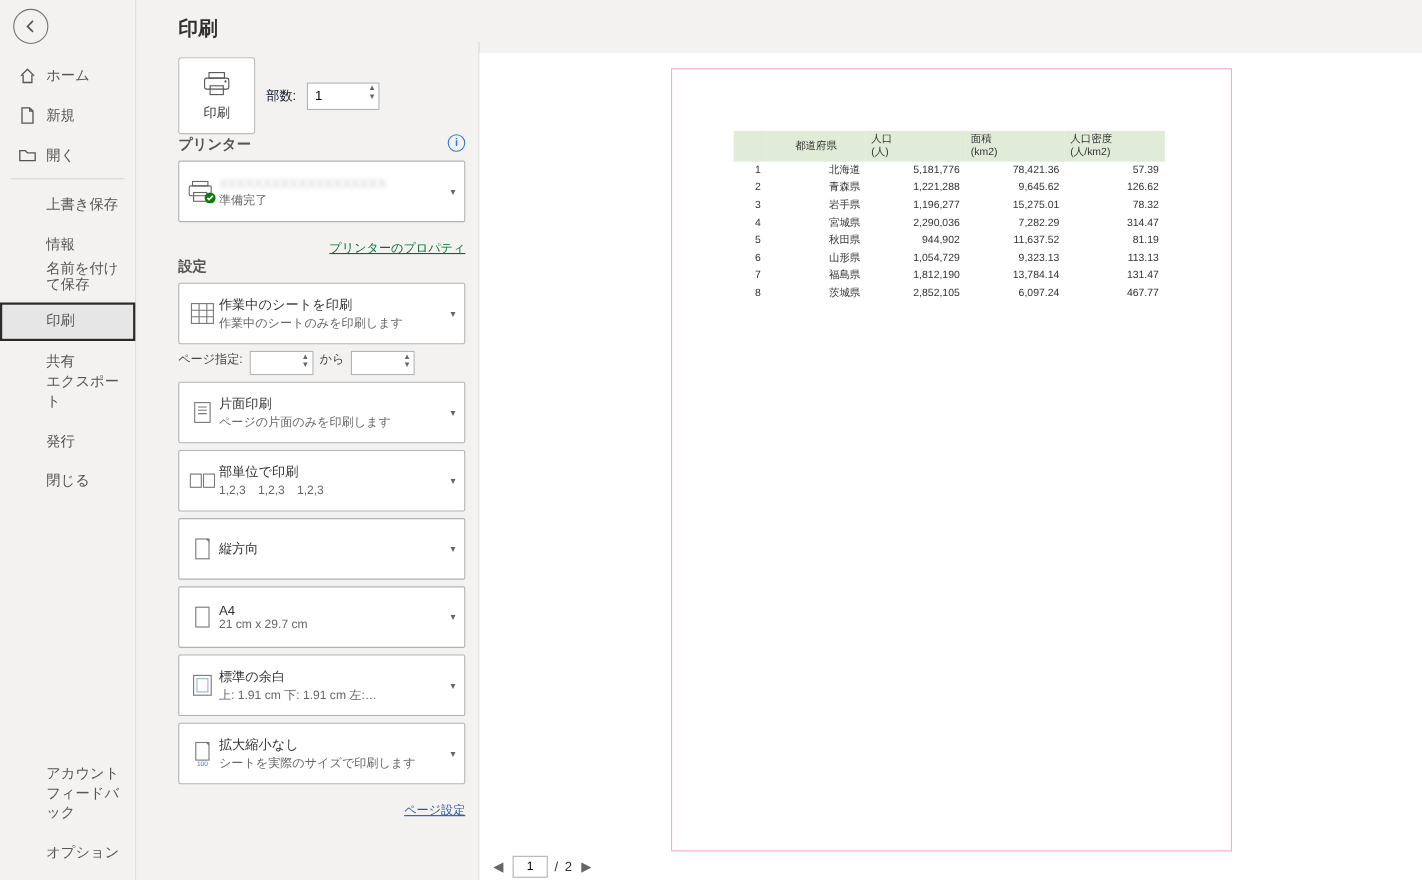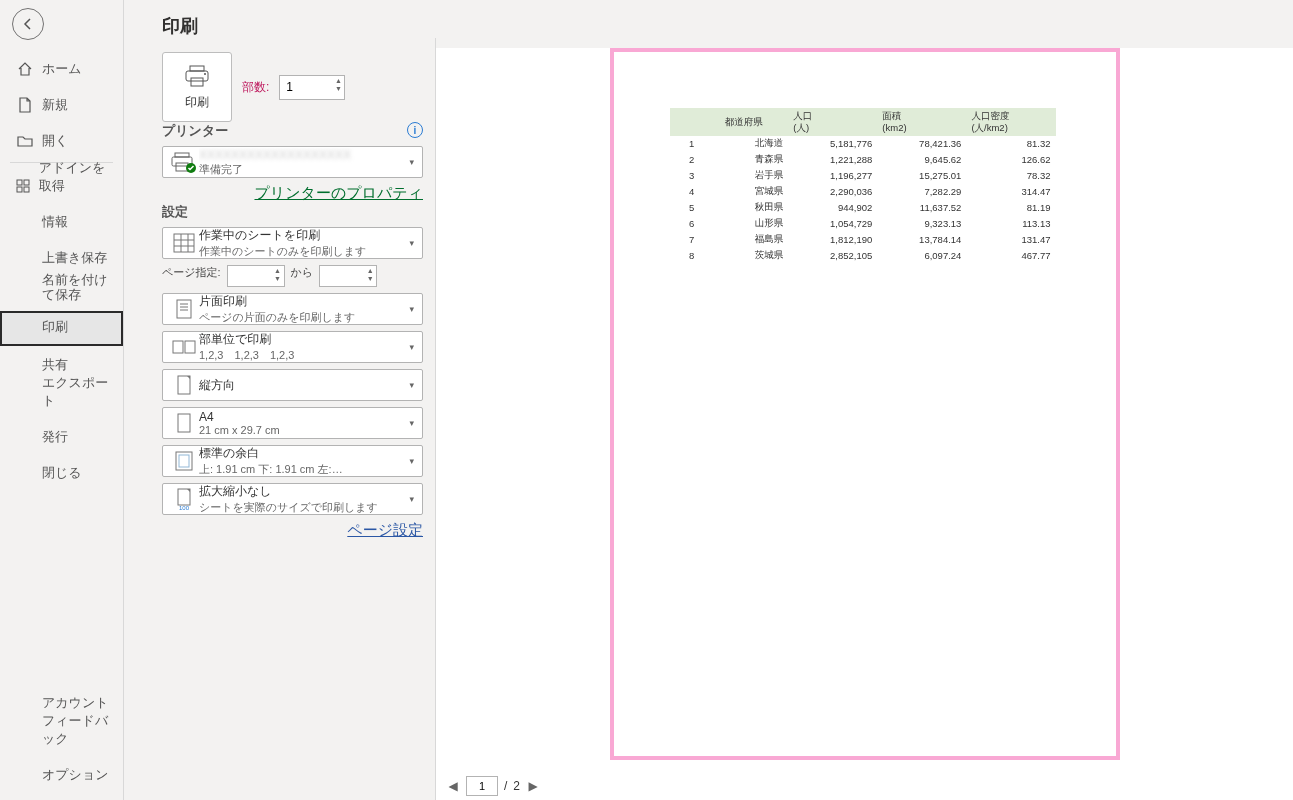--- a/index.html
+++ b/index.html
@@ -62,63 +62,63 @@
   }
   .spinbox .spins { position: absolute; right: 2px; top: 2px; display: flex; flex-direction: column; }
   .spin-arrow { width: 10px; height: 8px; font-size: 7px; color: #666; line-height: 8px; text-align: center; cursor: pointer;}
 
   .section-label { font-weight: 600; color: #555; font-size: 13px; display:flex; justify-content:space-between; align-items:flex-start;}
   .info-icon { color:#2b7cd3; width:16px; height:16px; border:1.2px solid #2b7cd3; border-radius:50%; font-size:10px; display:flex; align-items:center; justify-content:center; }
 
   .dropdown {
     display: flex; align-items: center;
     border: 1px solid #b3b3b3; background: #fff;
-    margin-top: 6px; height: 32px; padding: 0 6px;
+    margin-top: 6px; height: 56px; padding: 0 6px;
     border-radius: 2px; cursor: pointer;
   }
   .dropdown .dicon { width: 30px; display:flex; align-items:center; justify-content:center; }
   .dropdown .dtext { flex: 1; display: flex; flex-direction: column; justify-content: center; overflow: hidden; }
   .dropdown .dline1 { font-size: 12px; color: #333; white-space: nowrap; overflow: hidden; text-overflow: ellipsis; }
   .dropdown .dline2 { font-size: 11px; color: #666; white-space: nowrap; overflow: hidden; text-overflow: ellipsis; }
   .dropdown .dcaret { font-size: 9px; color: #666; padding: 0 2px; }
 
-  .link-right { text-align: right; margin-top: 6px; font-size: 15px; color: #006e2e; text-decoration: underline; cursor: pointer; }
+  .link-right { text-align: right; margin-top: 16px; font-size: 11px; color: #006e2e; text-decoration: underline; cursor: pointer; }
   .link-right.blue { color: #2b57a5; }
 
   .page-range { display: flex; align-items: flex-start; gap: 6px; margin-top: 6px; font-size: 11px; color: #444;}
   .page-range .spinbox { width: 58px; height: 22px; }
 
   .preview-pane { flex: 1; background: #fff; margin-top: 10px; display: flex; flex-direction: column; }
   .preview-body { flex: 1; display: flex; align-items: flex-start; justify-content: center; padding-top: 0; background: #fff; }
   .paper {
     width: 510px; height: 712px;
-    border: 4px solid #f9a8d4;
+    border: 1px solid #f9a8d4;
     background: #fff;
-    margin-top: 0;
+    margin-top: 14px;
     position: relative;
     padding: 56px 60px 60px 56px;
     font-size: 10px;
   }
   .tbl { width: 100%; border-collapse: collapse; font-size: 9.5px; }
   .tbl thead td { background: #e0ecd8; text-align: left; padding: 2px 5px; line-height: 1.25;}
   .tbl thead td.pref { text-align: center; vertical-align: middle;}
   .tbl td { padding: 1.5px 5px; text-align: right; }
   .tbl td.idx { text-align: right; width: 20px;}
   .tbl td.pref { text-align: right; width: 60px; }
   .tbl td.num { width: 60px; }
   .tbl thead td .sub { display:block; }
 
   .pager {
     height: 28px; display: flex; align-items: center; gap: 6px; padding: 0 10px;
     background: #fff;
   }
   .pager .arrow { width: 14px; color: #666; cursor: pointer; text-align:center; }
   .pager input { width: 32px; height: 20px; border: 1px solid #b3b3b3; text-align: center; font-size: 11px; }
   .pager-spc { flex:1; }
-  .small-label { font-size: 12px; color: #be185d; }
+  .small-label { font-size: 12px; color: #0f172a; }
 </style>
 </head>
 <body>
 
 <div class="app">
   <div class="sidebar">
     <div class="back-btn">
       <svg width="14" height="14" viewBox="0 0 14 14">
           <path d="M9 2 L4 7 L9 12" stroke="#555" stroke-width="1.5" fill="none"></path>
         </svg>
@@ -142,36 +142,25 @@
       </div>
       <div class="nav-item">
         <span class="icn">
             <svg width="16" height="14" viewBox="0 0 16 14">
               <path d="M1 3 H6 L8 5 H15 V12 H1 Z" stroke="#555" stroke-width="1.2" fill="none"></path>
             </svg>
           </span>
         <span>開く</span>
       </div>
       <div class="nav-divider"></div>
-      <div class="nav-item">
-        <span class="icn">
-            <svg width="14" height="14" viewBox="0 0 14 14">
-              <rect x="1" y="1" width="5" height="5" stroke="#555" fill="none"></rect>
-              <rect x="8" y="1" width="5" height="5" stroke="#555" fill="none"></rect>
-              <rect x="1" y="8" width="5" height="5" stroke="#555" fill="none"></rect>
-              <rect x="8" y="8" width="5" height="5" stroke="#555" fill="none"></rect>
-            </svg>
-          </span>
-        <span>アドインを取得</span>
-      </div>
+      <div class="nav-item indent">
+          <span>上書き保存</span>
+        </div>
       <div class="nav-item indent">
           <span>情報</span>
-        </div>
-      <div class="nav-item indent">
-          <span>上書き保存</span>
         </div>
       <div class="nav-item indent">
           <span style="line-height:1.2">名前を付けて保存</span>
         </div>
       <div class="nav-item indent active">
           <span>印刷</span>
         </div>
       <div class="nav-item indent">
           <span>共有</span>
         </div>
@@ -374,21 +363,21 @@
                   <td><span>面積</span><span class="sub">(km2)</span></td>
                   <td><span>人口密度</span><span class="sub">(人/km2)</span></td>
                 </tr>
               </thead>
               <tbody id="preview-tbody">
                   <tr>
                     <td class="idx">1</td>
                     <td class="pref">北海道</td>
                     <td class="num">5,181,776</td>
                     <td class="num">78,421.36</td>
-                    <td class="num">81.32</td>
+                    <td class="num">57.39</td>
                   </tr>
                   <tr>
                     <td class="idx">2</td>
                     <td class="pref">青森県</td>
                     <td class="num">1,221,288</td>
                     <td class="num">9,645.62</td>
                     <td class="num">126.62</td>
                   </tr>
                   <tr>
                     <td class="idx">3</td>

